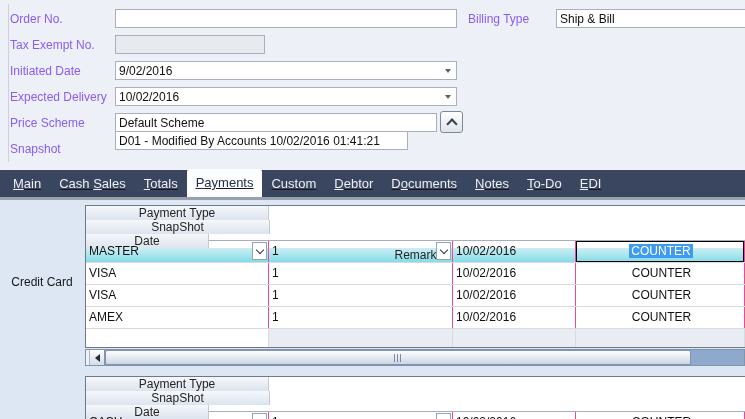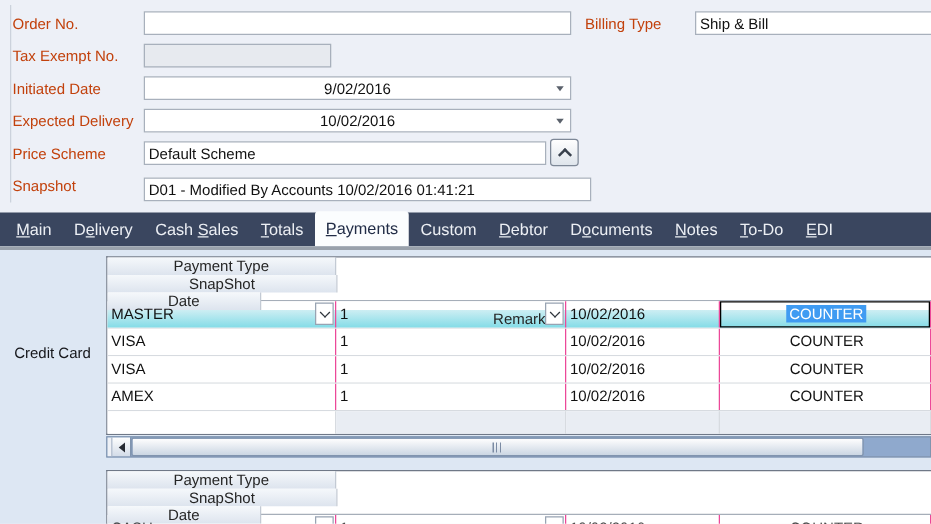--- a/index.html
+++ b/index.html
@@ -6,44 +6,44 @@
   html,body { width:745px; height:419px; }
   body {
     position:relative; overflow:hidden;
     background:#edf0f7;
     font-family:"Liberation Sans", sans-serif;
     font-size:12px; color:#1a1a1a;
   }
   .abs { position:absolute; }
   
   .vline { left:8px; top:4px; width:1px; height:158px; background:#ccd2dc; }
-  .flabel { left:10px; color:#c2410c; }
+  .flabel { left:10px; color:#8b5cf6; }
   .tbox {
     height:19px; border:1px solid #a8b0bc; background:#fff;
     font-family:"Liberation Sans", sans-serif; font-size:12px; color:#111;
     padding:0 3px; outline:none;
   }
   .tbox.disabled { background:#e7eaef; }
   .combo-wrap { height:19px; }
-  .combo-wrap .tbox { width:100%; height:100%;text-align:center; }
+  .combo-wrap .tbox { width:100%; height:100%; }
   .arr-down-icon {
     position:absolute; right:6px; top:8px; width:0; height:0;
     border-left:3px solid transparent; border-right:3px solid transparent;
     border-top:4px solid #5a616b;
   }
   .collapse-btn {
     width:23px; height:22px; border:1px solid #7e8897; border-radius:3px;
     background:linear-gradient(#fefefe,#dfe5ec);
     display:flex; align-items:center; justify-content:center; cursor:pointer;
   }
   .chev-up-icon { width:8px; height:8px; border-top:2px solid #39414d; border-left:2px solid #39414d; transform:rotate(45deg); margin-top:4px; }
   
   .tabstrip {
     left:0; top:170px; width:745px; height:27px; background:#3a465f;
-    display:flex; align-items:flex-end; padding-left:4px;
+    display:flex; align-items:flex-end; padding-left:4px;text-decoration:underline;
   }
   .tab {
     height:27px; line-height:27px; padding:0 9px; font-size:13px;
     color:#eceff4; white-space:nowrap; cursor:pointer;
   }
   .tab.active {
     background:#fbfdfe; color:#222d47; height:28px; line-height:28px;
     border-radius:3px 3px 0 0;
   }
   .mn { text-decoration:underline; }
@@ -119,28 +119,27 @@
   <span class="arr-down-icon"></span>
 </div>
 
 <div class="abs flabel" style="top:116px">Price Scheme</div>
 <input class="abs tbox" style="left: 115px; top: 113px; width: 322px;" readonly="" value="Default Scheme">
 <div class="abs collapse-btn" style="left:440px;top:111px">
   <span class="chev-up-icon"></span>
 </div>
 
 <div class="abs flabel" style="top:142px">Snapshot</div>
-<input class="abs tbox" style="left: 115px; top: 142px; width: 358px;" readonly="" value="D01 - Modified By Accounts 10/02/2016 01:41:21">
+<input class="abs tbox" style="left: 115px; top: 131px; width: 293px;" readonly="" value="D01 - Modified By Accounts 10/02/2016 01:41:21">
 
 <div class="abs flabel" style="left:468px;top:12px">Billing Type</div>
 <input class="abs tbox" style="left: 556px; top: 9px; width: 200px;" readonly="" value="Ship &amp; Bill">
 
 <div class="abs tabstrip">
   <div class="tab"><span></span><span class="mn">M</span><span>ain</span></div>
-  <div class="tab"><span>D</span><span class="mn">e</span><span>livery</span></div>
   <div class="tab"><span>Cash </span><span class="mn">S</span><span>ales</span></div>
   <div class="tab"><span></span><span class="mn">T</span><span>otals</span></div>
   <div class="tab active"><span></span><span class="mn">P</span><span>ayments</span></div>
   <div class="tab"><span>Custom</span><span class="mn"></span><span></span></div>
   <div class="tab"><span></span><span class="mn">D</span><span>ebtor</span></div>
   <div class="tab"><span>D</span><span class="mn">o</span><span>cuments</span></div>
   <div class="tab"><span></span><span class="mn">N</span><span>otes</span></div>
   <div class="tab"><span></span><span class="mn">T</span><span>o-Do</span></div>
   <div class="tab"><span></span><span class="mn">E</span><span>DI</span></div>
 </div>

